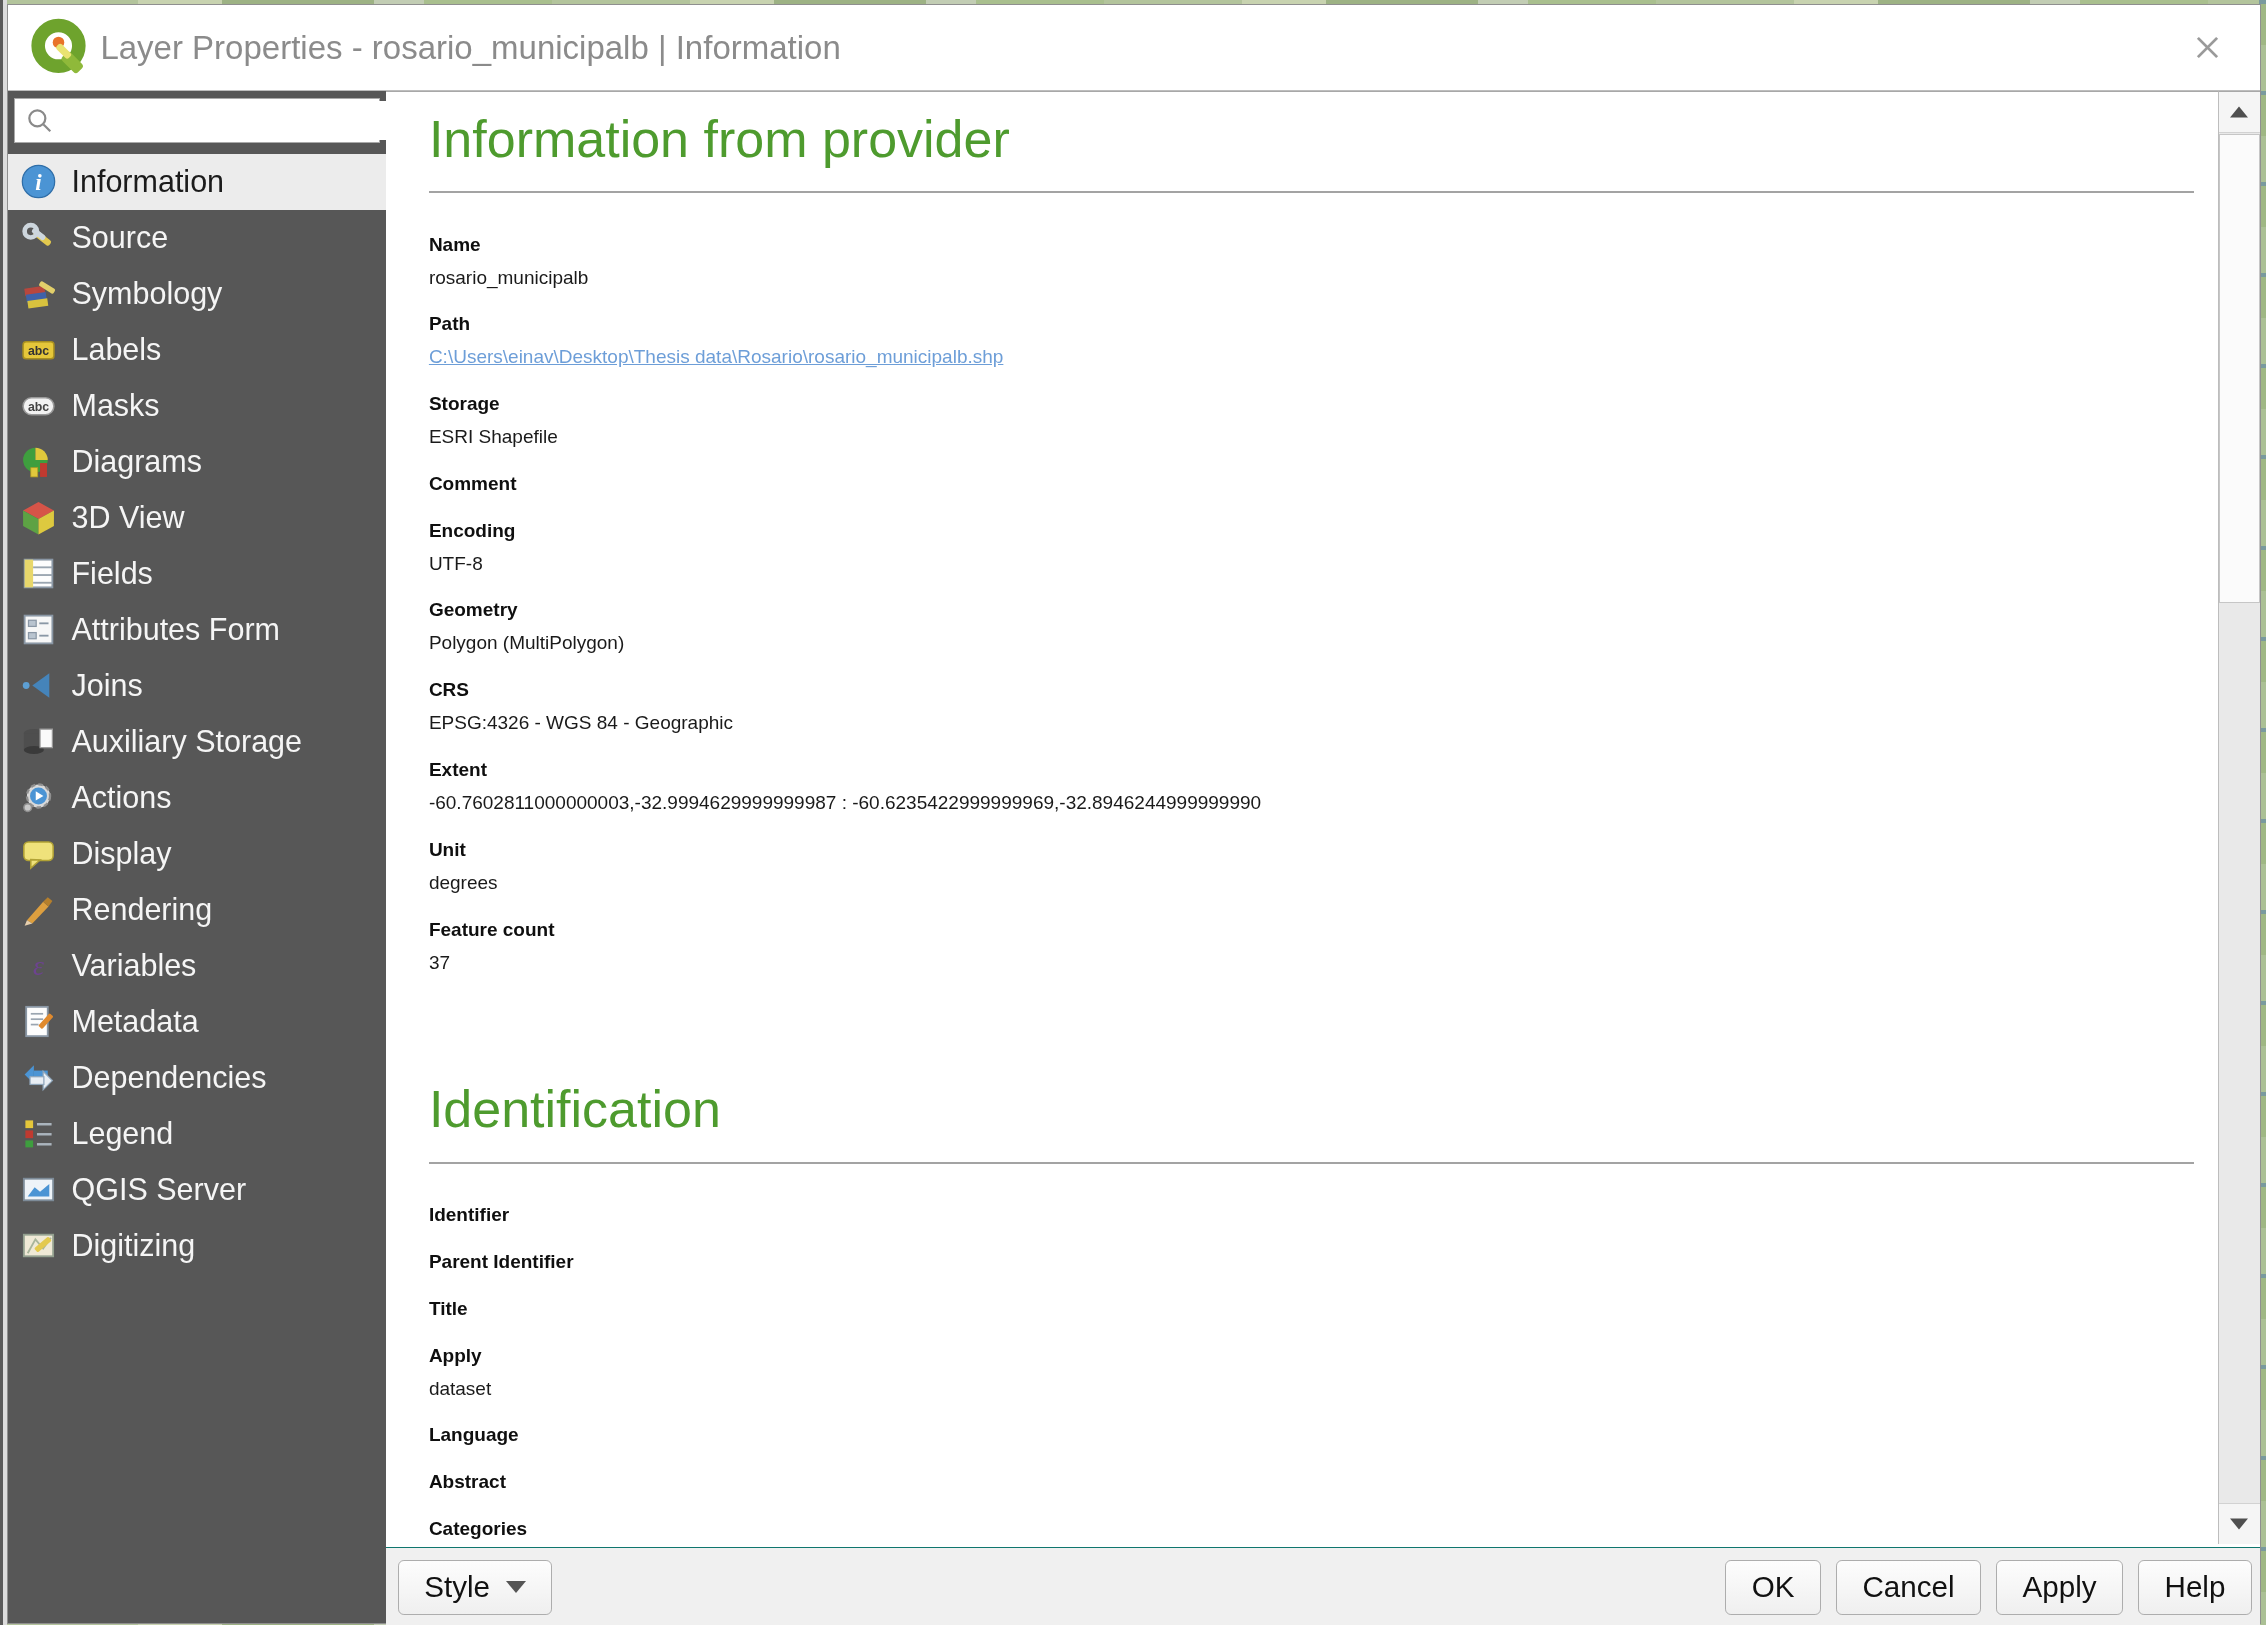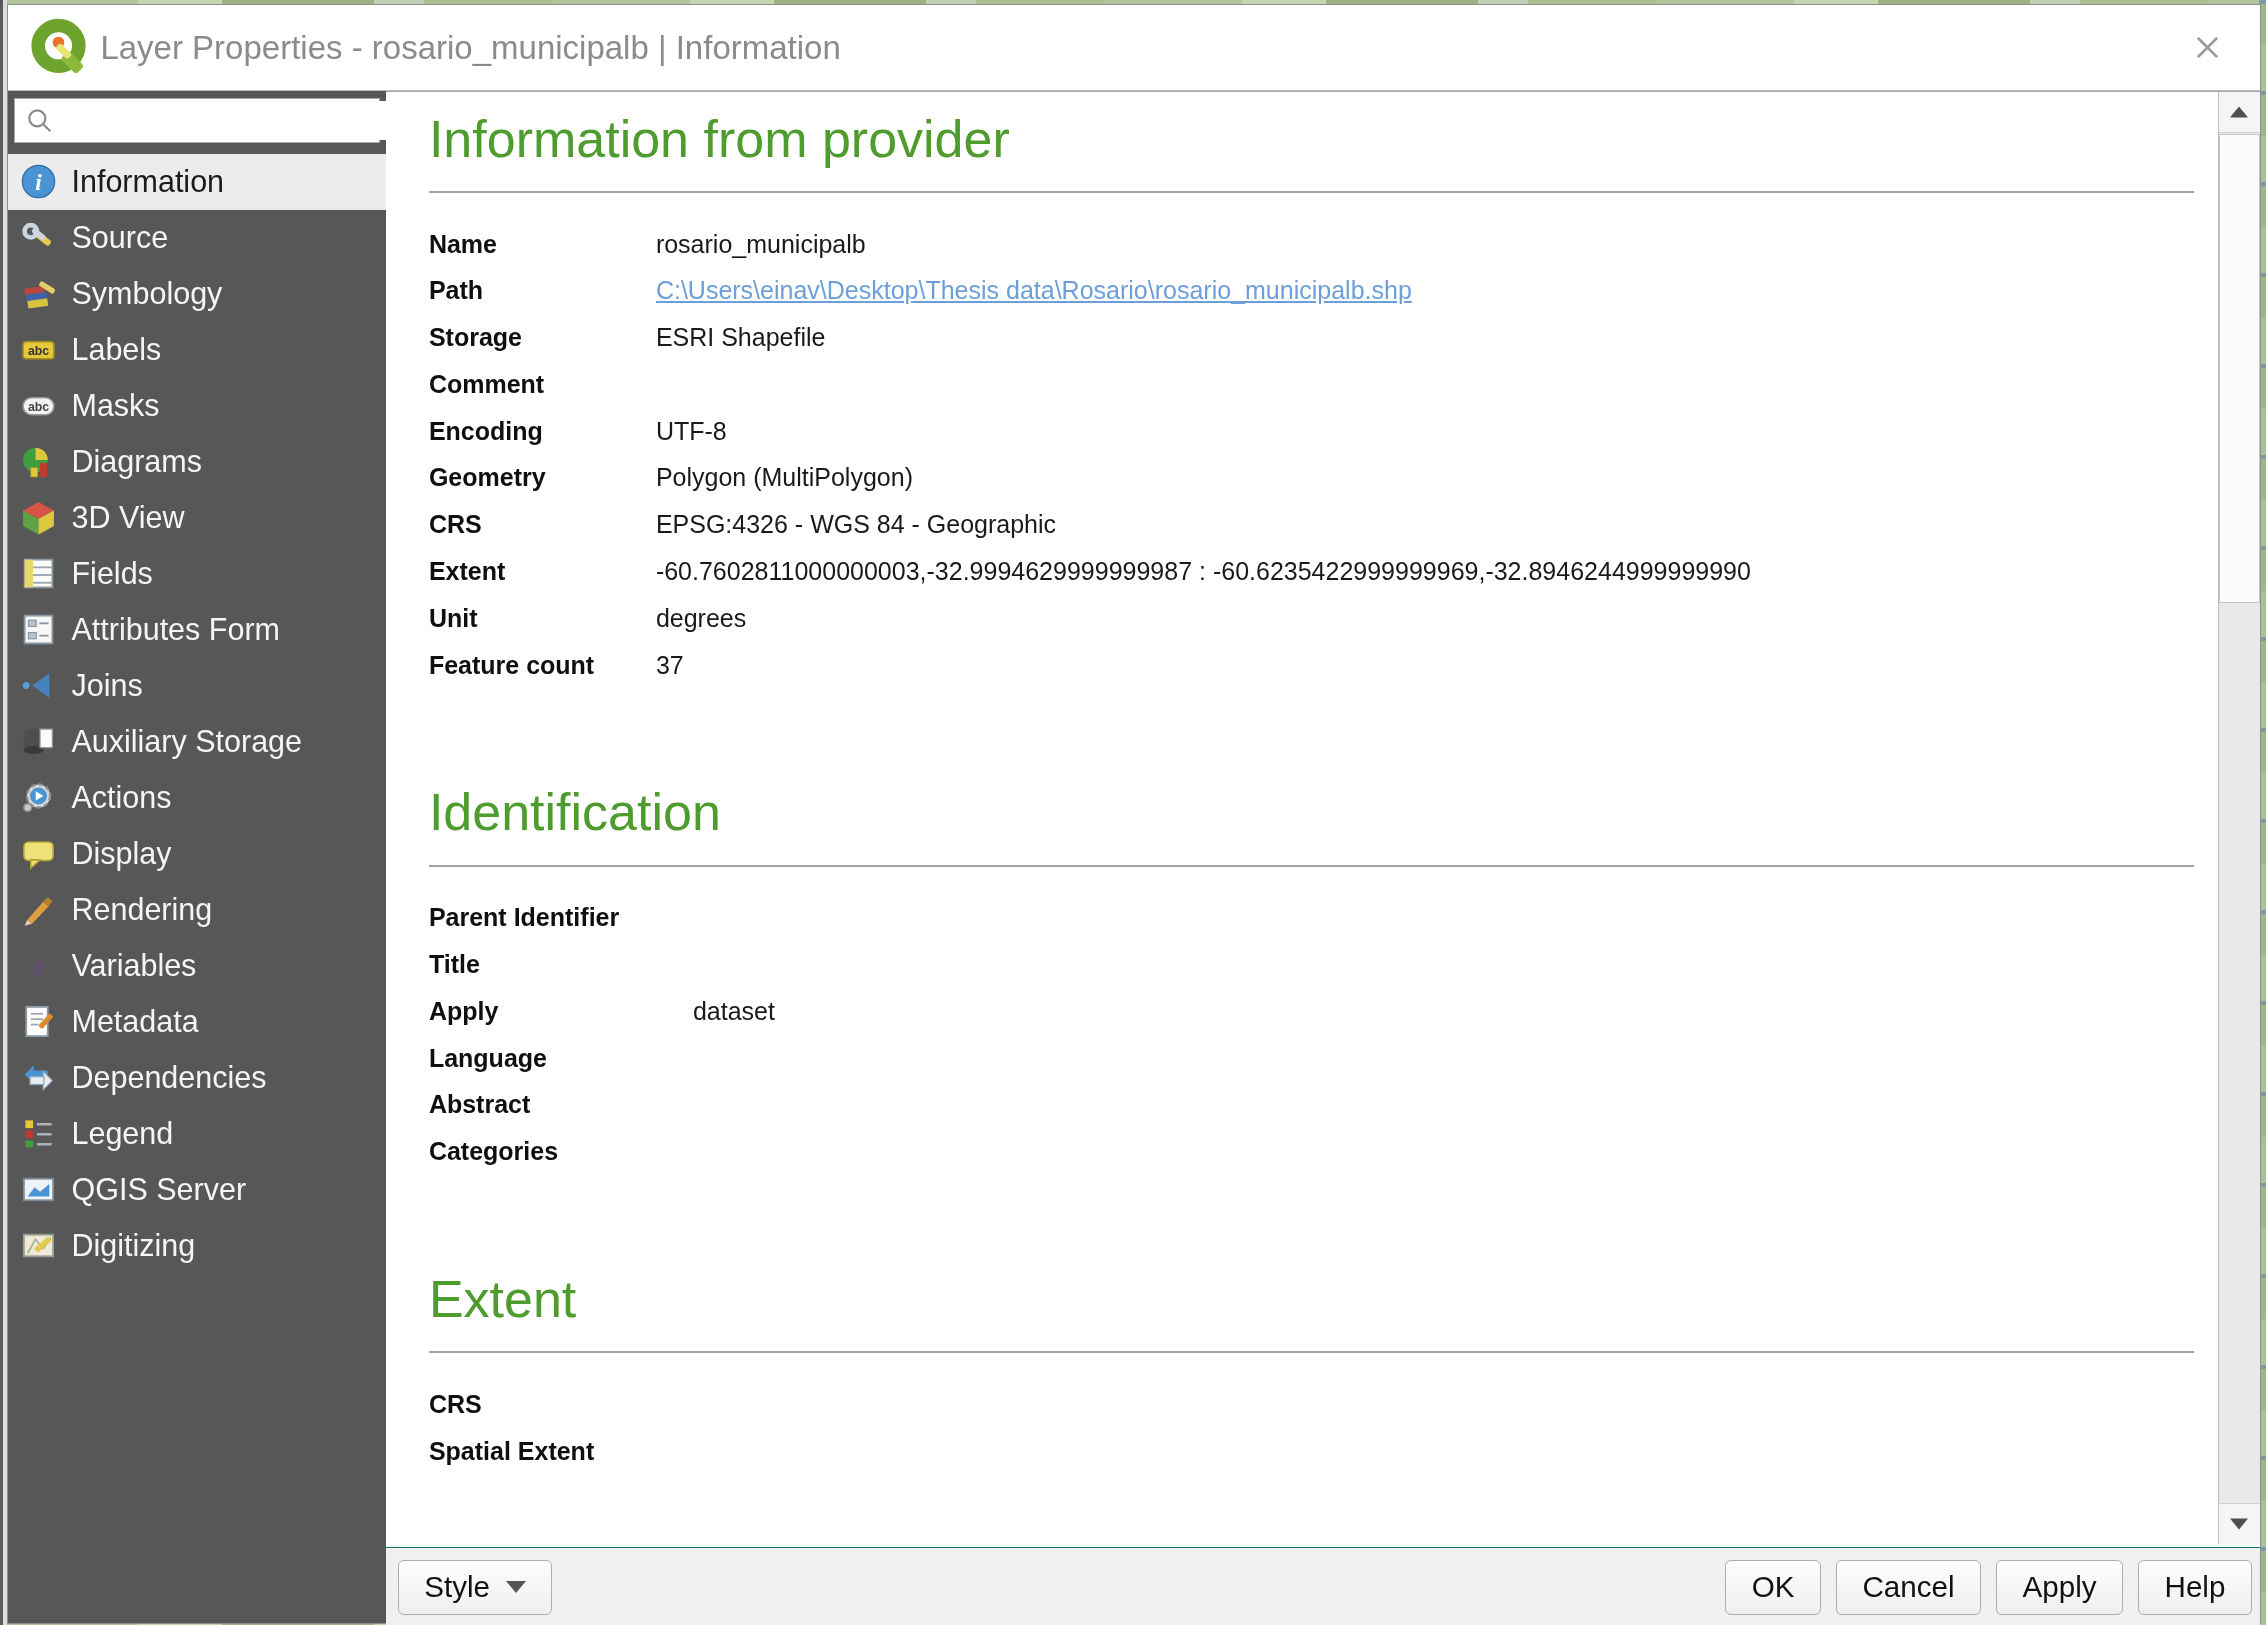--- a/index.html
+++ b/index.html
@@ -37,21 +37,21 @@
   .sit.sel { background:#ececec; color:#1b1b1b; }
   .sic { width:37px; height:37px; margin-right:14.8px; flex:0 0 auto; display:flex; align-items:center; justify-content:center;}
   .sic svg { width:37px; height:37px; }
   .slb { white-space:nowrap; }
 
   
   .content { position:absolute; left:378px; top:86px; right:41px; bottom:79px; background:#ffffff; border-top:1px solid #a8a8a8; border-right:1px solid #bdbdbd; overflow:hidden; padding:13.8px 23.6px 0 43px; }
   .sec-title { font-size:52px; font-weight:400; color:#4e9b2e; line-height:1.3; }
   .sec-rule { border:none; border-top:2px solid #a3a3a3; margin:17.7px 0 27.6px 0; }
   .section + .section { margin-top:91px; }
-  .row { display:flex; padding:6.9px 0; font-size:25px; line-height:33px; }
+  .row { display:flex; padding:6.9px 0; font-size:19px; line-height:33px;flex-direction:column; }
   .rl { font-weight:bold; color:#0f0f0f; flex:0 0 auto; }
   .sec0 .rl { width:227px; }
   .sec1 .rl, .sec2 .rl { width:264px; }
   .rv { color:#1a1a1a; white-space:nowrap; }
   .lnk { color:#6d9ed8; text-decoration:underline; cursor:pointer; }
 
   
   .sb { position:absolute; right:0; top:86px; bottom:79px; width:41px; background:#e9e9e9; border-top:1px solid #a8a8a8; }
   .sb-btn { position:absolute; left:0; right:0; height:41px; background:#f5f5f5; }
   .sb-up { top:0; border-bottom:1px solid #d2d2d2; }
@@ -379,20 +379,24 @@
       <div class="row">
         <div class="rl">Feature count</div>
         <div class="rv">37</div>
       </div>
     </div>
 
     <div class="section sec1">
       <div class="sec-title">Identification</div>
       <hr class="sec-rule">
       <div class="row">
+        <div class="rl">Identifier</div>
+        <div class="rv"></div>
+      </div>
+      <div class="row">
         <div class="rl">Parent Identifier</div>
         <div class="rv"></div>
       </div>
       <div class="row">
         <div class="rl">Title</div>
         <div class="rv"></div>
       </div>
       <div class="row">
         <div class="rl">Apply</div>
         <div class="rv">dataset</div>

